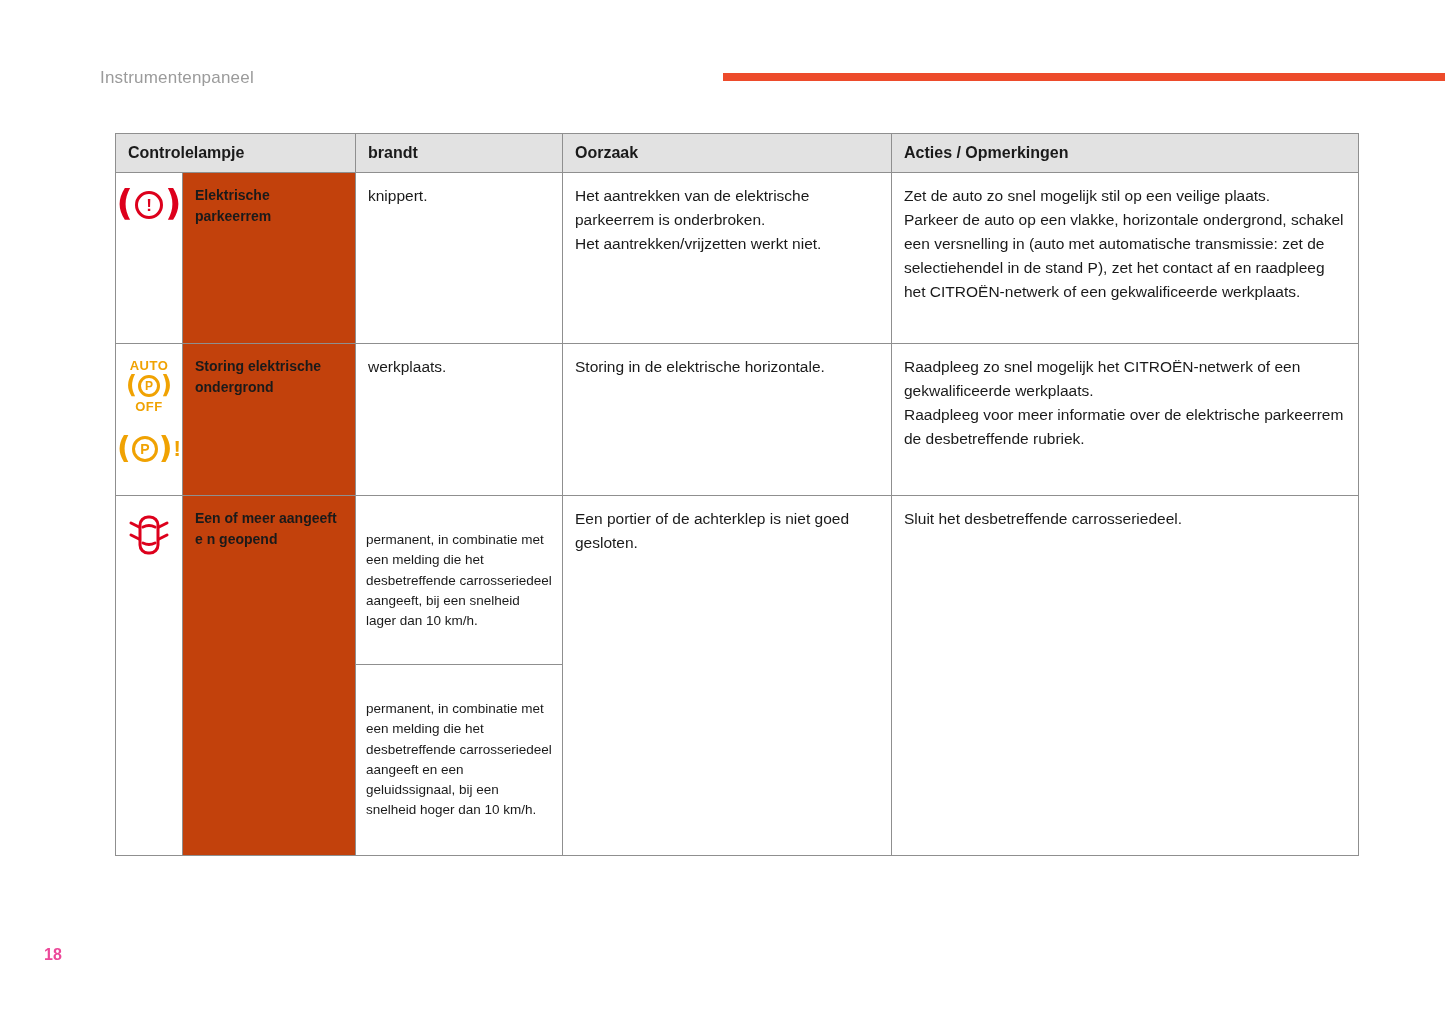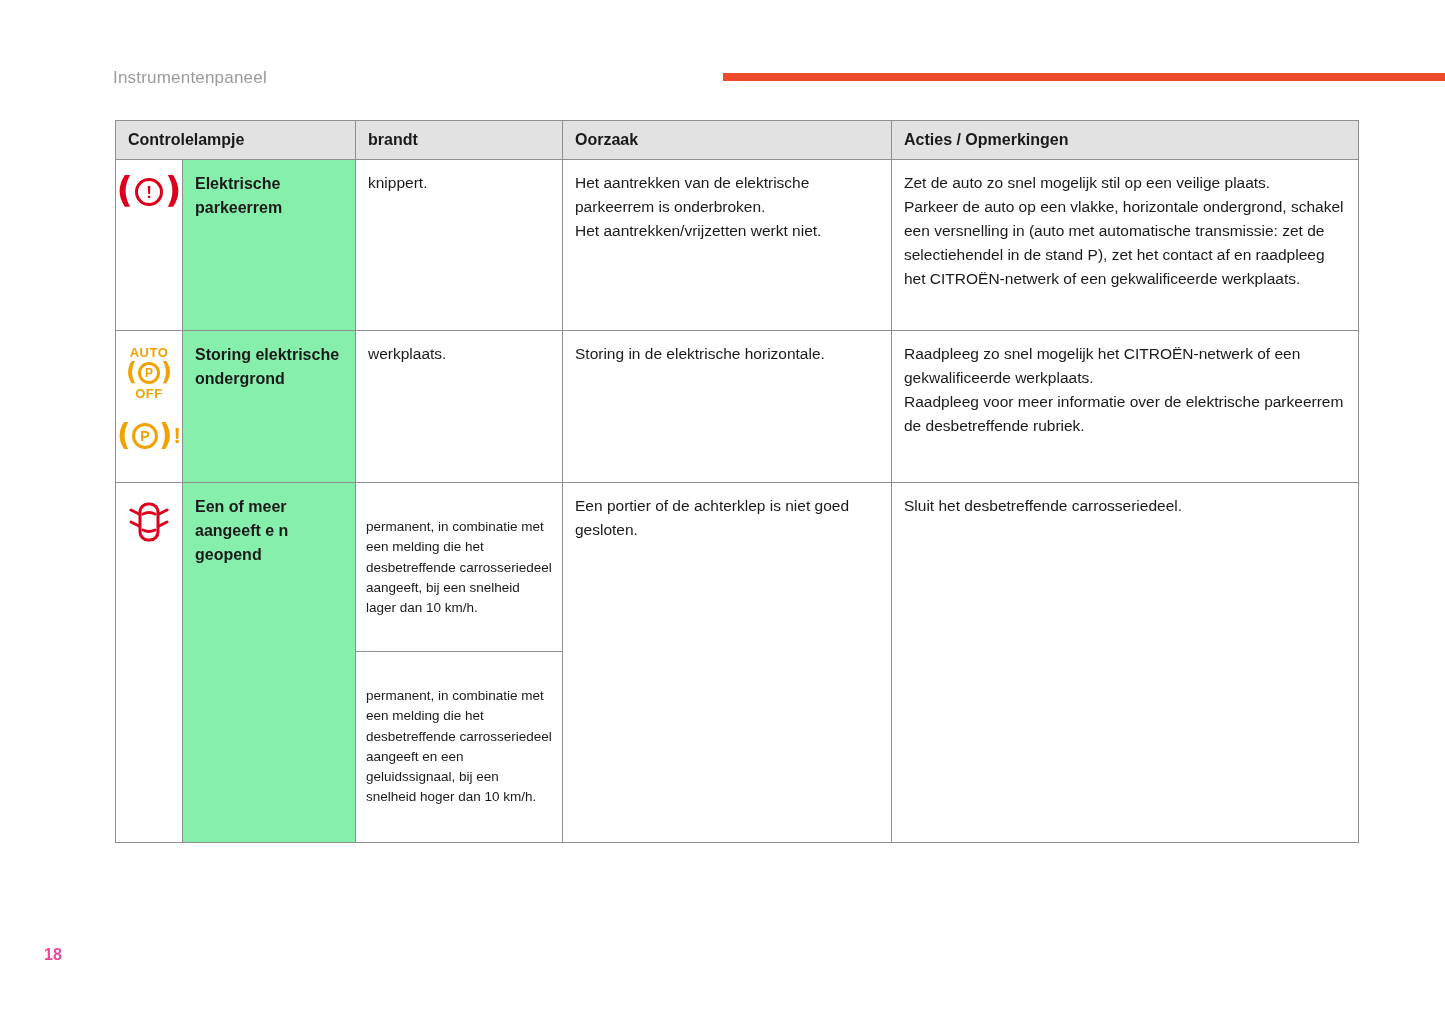--- a/index.html
+++ b/index.html
@@ -1,41 +1,41 @@
 <!DOCTYPE html>
 <html><head>
 <meta charset="utf-8">
 <style>
   * { box-sizing: border-box; margin: 0; padding: 0; }
   html, body { width: 1445px; height: 1026px; background: #ffffff; }
   body { font-family: "Liberation Sans", sans-serif; color: #1a1a1a; position: relative; }
 
   .page-header-title {
-    position: absolute; left: 113px; top: 68px;
+    position: absolute; left: 100px; top: 68px;
     font-size: 17px; color: #9b9b9b; letter-spacing: 0.2px;
   }
   .accent-bar {
     position: absolute; left: 723px; top: 73px;
     width: 722px; height: 8px; background: #ed4b2b;
   }
 
   table.warn {
-    position: absolute; left: 115px; top: 120px;
+    position: absolute; left: 115px; top: 133px;
     width: 1243px; border-collapse: collapse; table-layout: fixed; padding-left: 20px;
   }
   table.warn th, table.warn td {
     border: 1px solid #8f8f8f; vertical-align: top;
   }
   table.warn th {
     background: #e2e2e2; text-align: left;
     font-size: 16px; font-weight: bold; padding: 10px 12px; height: 39px;
   }
   td.icon-cell { background: #ffffff; text-align: center; padding-top: 14px; }
   td.name-cell {
-    background: #86efac; font-weight: bold; font-size: 16px;
+    background: #c2410c; font-weight: bold; font-size: 14px;
     padding: 12px 12px; line-height: 1.5;
   }
   td.text-cell {
     font-size: 15.5px; line-height: 1.55; padding: 11px 12px;
     white-space: pre-line; background: #ffffff;
   }
   tr.row1 { height: 171px; }
   tr.row2 { height: 152px; }
   tr.row3 { height: 310px; }
 

